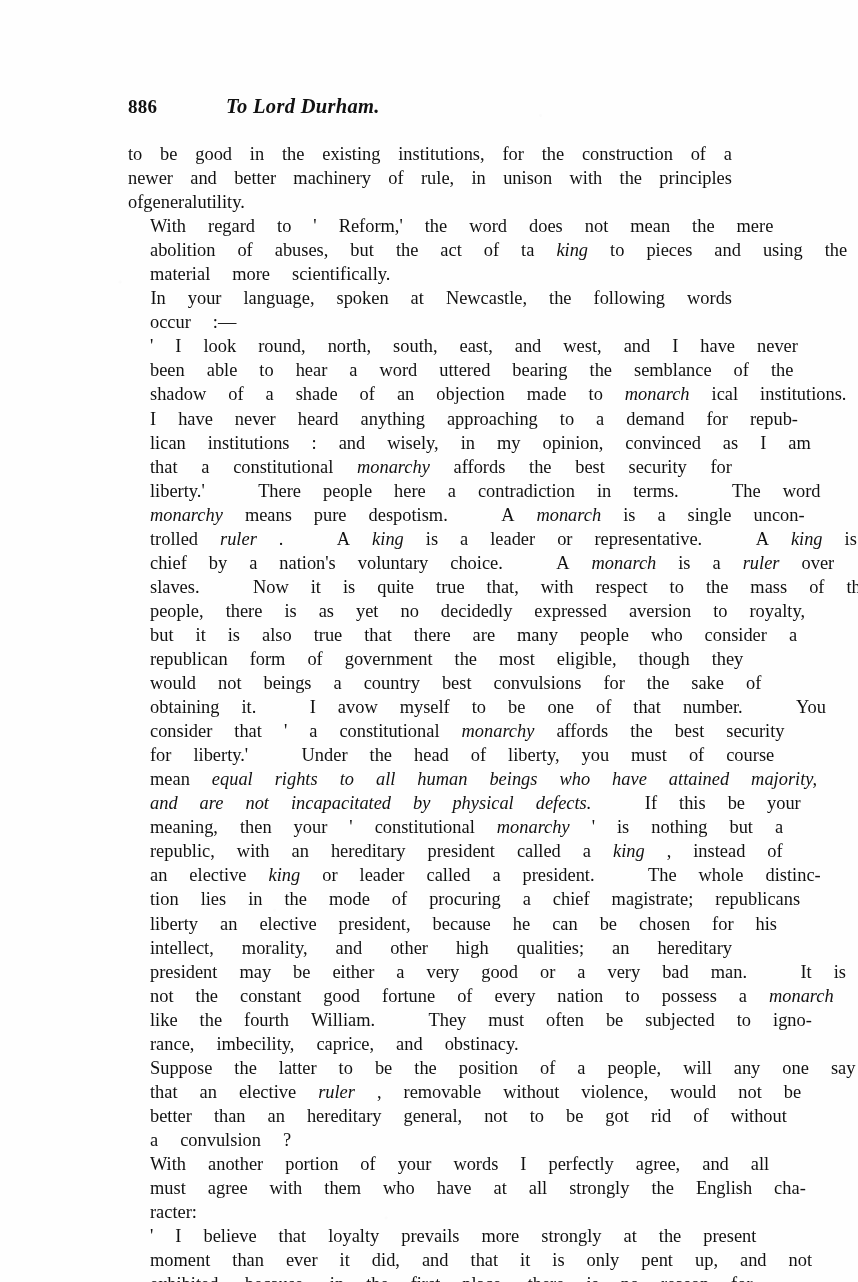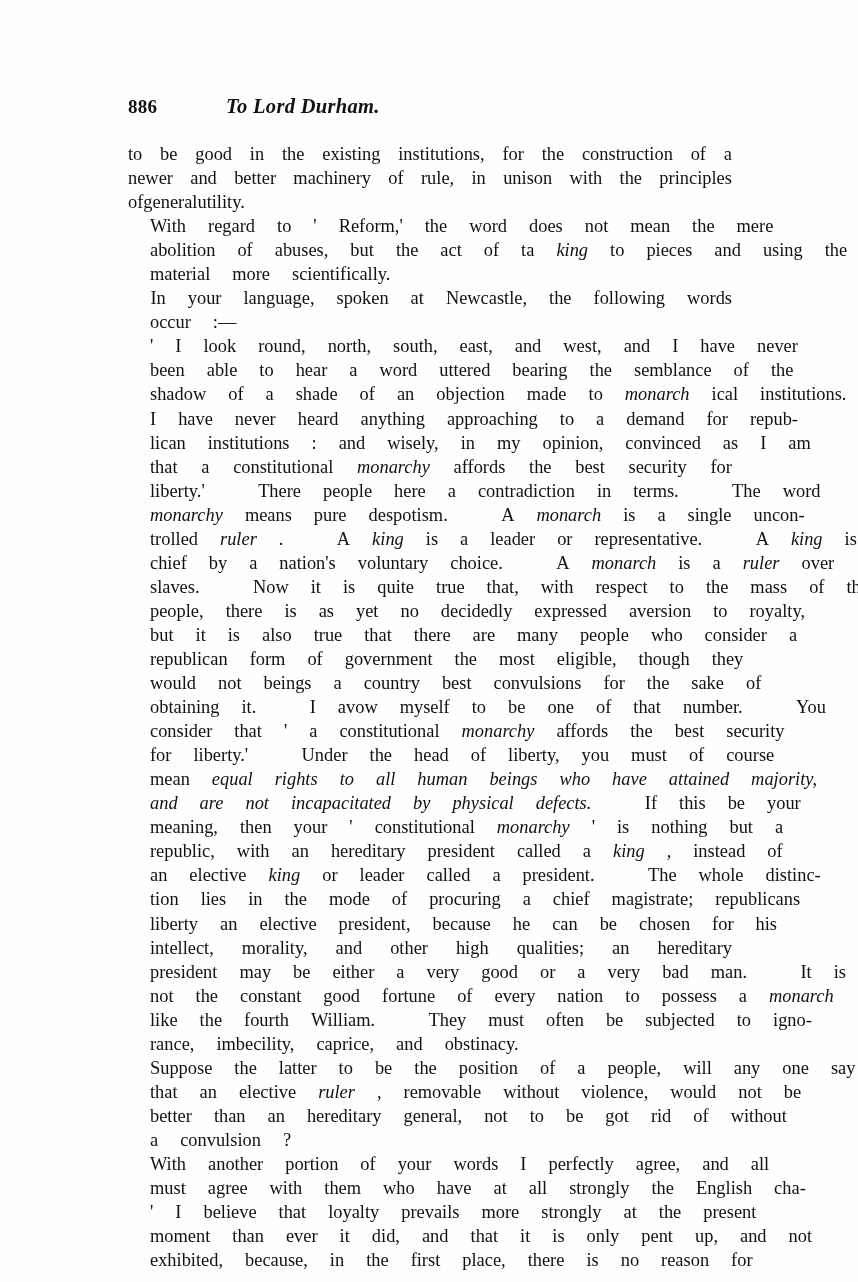--- a/index.html
+++ b/index.html
@@ -172,20 +172,21 @@
         </div>
         <div class="para">
           <div class="jline fill"><span class="ind"></span><span class="w">Suppose</span><span class="w">the</span><span class="w">latter</span><span class="w">to</span><span class="w">be</span><span class="w">the</span><span class="w">position</span><span class="w">of</span><span class="w">a</span><span class="w">people,</span><span class="w">will</span><span class="w">any</span><span class="w">one</span><span class="w">say</span></div>
           <div class="jline fill"><span class="w">that</span><span class="w">an</span><span class="w">elective</span><span class="w it">ruler</span><span class="w">,</span><span class="w">removable</span><span class="w">without</span><span class="w">violence,</span><span class="w">would</span><span class="w">not</span><span class="w">be</span></div>
           <div class="jline fill"><span class="w">better</span><span class="w">than</span><span class="w">an</span><span class="w">hereditary</span><span class="w">general,</span><span class="w">not</span><span class="w">to</span><span class="w">be</span><span class="w">got</span><span class="w">rid</span><span class="w">of</span><span class="w">without</span></div>
           <div class="jline ragged"><span class="w">a</span><span class="w">convulsion</span><span class="w">?</span></div>
         </div>
         <div class="para">
           <div class="jline fill"><span class="ind"></span><span class="w">With</span><span class="w">another</span><span class="w">portion</span><span class="w">of</span><span class="w">your</span><span class="w">words</span><span class="w">I</span><span class="w">perfectly</span><span class="w">agree,</span><span class="w">and</span><span class="w">all</span></div>
           <div class="jline fill"><span class="w">must</span><span class="w">agree</span><span class="w">with</span><span class="w">them</span><span class="w">who</span><span class="w">have</span><span class="w">at</span><span class="w">all</span><span class="w">strongly</span><span class="w">the</span><span class="w">English</span><span class="w">cha-</span></div>
+          <div class="jline ragged"><span class="w">racter:</span></div>
         </div>
         <div class="para">
           <div class="jline fill"><span class="ind"></span><span class="w">'</span><span class="w">I</span><span class="w">believe</span><span class="w">that</span><span class="w">loyalty</span><span class="w">prevails</span><span class="w">more</span><span class="w">strongly</span><span class="w">at</span><span class="w">the</span><span class="w">present</span></div>
           <div class="jline fill"><span class="w">moment</span><span class="w">than</span><span class="w">ever</span><span class="w">it</span><span class="w">did,</span><span class="w">and</span><span class="w">that</span><span class="w">it</span><span class="w">is</span><span class="w">only</span><span class="w">pent</span><span class="w">up,</span><span class="w">and</span><span class="w">not</span></div>
           <div class="jline ragged"><span class="w">exhibited,</span><span class="w">because,</span><span class="w">in</span><span class="w">the</span><span class="w">first</span><span class="w">place,</span><span class="w">there</span><span class="w">is</span><span class="w">no</span><span class="w">reason</span><span class="w">for</span></div>
         </div>
       </div>
 
   </div>
 </div>

